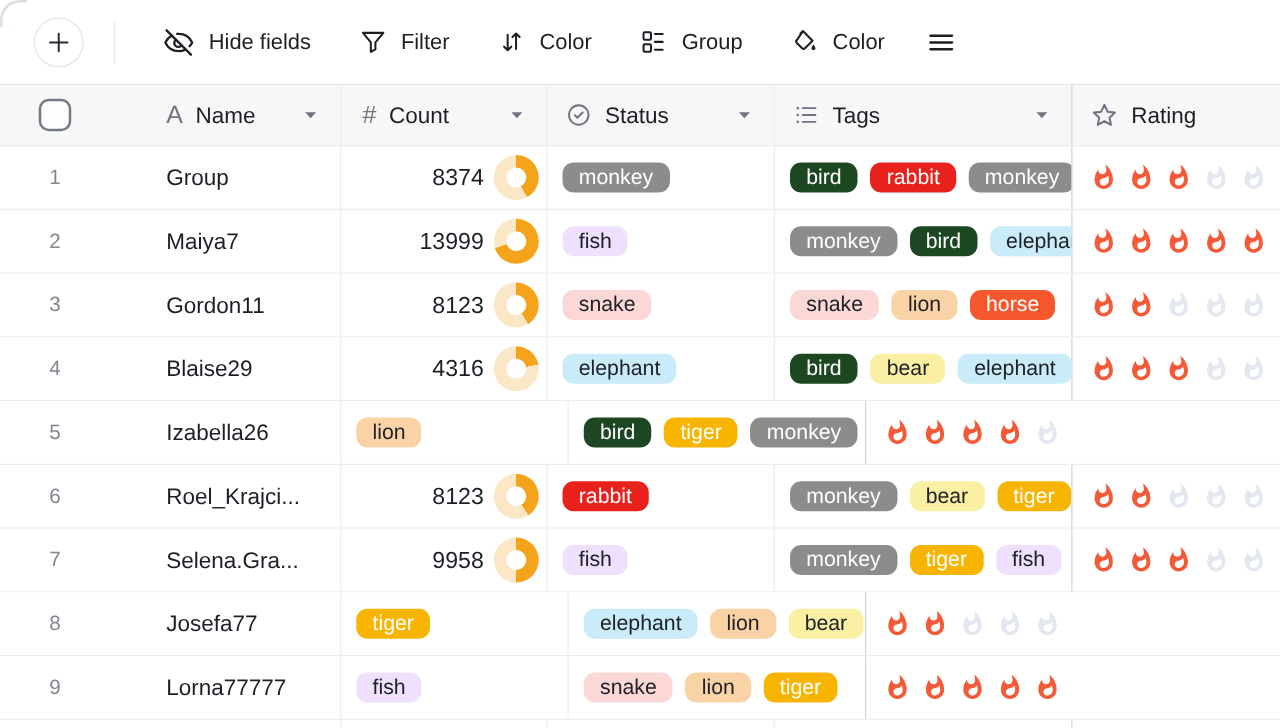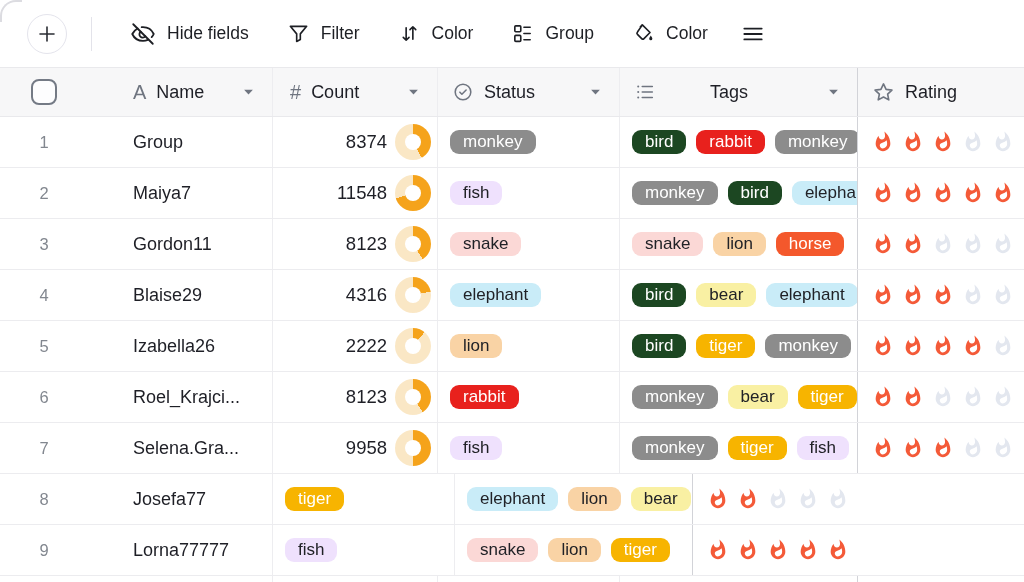--- a/index.html
+++ b/index.html
@@ -163,21 +163,21 @@
         <span class="hdr-label">Status</span>
       </div>
       <span class="caret">
         <svg viewBox="0 0 24 24" width="15" height="15">
             <path d="M5 8.5h14L12 16z" fill="#6F7580"></path>
           </svg>
       </span>
     </div>
 
     <div class="col col-tags" style="padding-left:0;overflow:visible;">
-      <div class="hdr-left" style="margin-left:14px;gap:44px;">
+      <div class="hdr-left" style="margin-left:14px;">
         <svg viewBox="0 0 24 24" width="22" height="22" fill="none" stroke="#6F7580" stroke-width="1.7" stroke-linecap="round">
           <circle cx="4.6" cy="6" r="1.1" fill="#6F7580" stroke="none"></circle>
           <circle cx="4.6" cy="12" r="1.1" fill="#6F7580" stroke="none"></circle>
           <circle cx="4.6" cy="18" r="1.1" fill="#6F7580" stroke="none"></circle>
           <path d="M9 6h11M9 12h11M9 18h11"></path>
         </svg>
         <span class="hdr-label">Tags</span>
       </div>
       <span class="caret">
         <svg viewBox="0 0 24 24" width="15" height="15">
@@ -236,21 +236,21 @@
   </div>
 
   <div class="row">
     <div class="col col-name">
       <div class="num-zone">
             <span class="row-num">2</span>
           </div>
       <span class="name-text">Maiya7</span>
     </div>
     <div class="col col-count">
-      <span class="count-text">11548</span>
+      <span class="count-text">13999</span>
       <span class="donut" style="background: conic-gradient(rgb(245, 163, 27) 0deg, rgb(245, 163, 27) 70%, rgb(250, 231, 197) 70%, rgb(250, 231, 197) 100%);"></span>
     </div>
     <div class="col col-status">
       <span class="pill" style="background: rgb(239, 225, 253); color: rgb(33, 34, 39);">fish</span>
     </div>
     <div class="col col-tags">
           <span class="pill" style="background: rgb(140, 140, 140); color: rgb(255, 255, 255);">monkey</span>
           <span class="pill" style="background: rgb(28, 71, 34); color: rgb(255, 255, 255);">bird</span>
           <span class="pill" style="background: rgb(201, 236, 248); color: rgb(33, 34, 39);">elephant</span>
         </div>
@@ -348,24 +348,20 @@
           </svg>
         </div>
   </div>
 
   <div class="row">
     <div class="col col-name">
       <div class="num-zone">
             <span class="row-num">5</span>
           </div>
       <span class="name-text">Izabella26</span>
-    </div>
-    <div class="col col-count">
-      <span class="count-text">2222</span>
-      <span class="donut" style="background: conic-gradient(rgb(245, 163, 27) 0deg, rgb(245, 163, 27) 11%, rgb(250, 231, 197) 11%, rgb(250, 231, 197) 100%);"></span>
     </div>
     <div class="col col-status">
       <span class="pill" style="background: rgb(249, 211, 165); color: rgb(33, 34, 39);">lion</span>
     </div>
     <div class="col col-tags">
           <span class="pill" style="background: rgb(28, 71, 34); color: rgb(255, 255, 255);">bird</span>
           <span class="pill" style="background: rgb(247, 180, 0); color: rgb(255, 255, 255);">tiger</span>
           <span class="pill" style="background: rgb(140, 140, 140); color: rgb(255, 255, 255);">monkey</span>
         </div>
     <div class="col col-rating">

